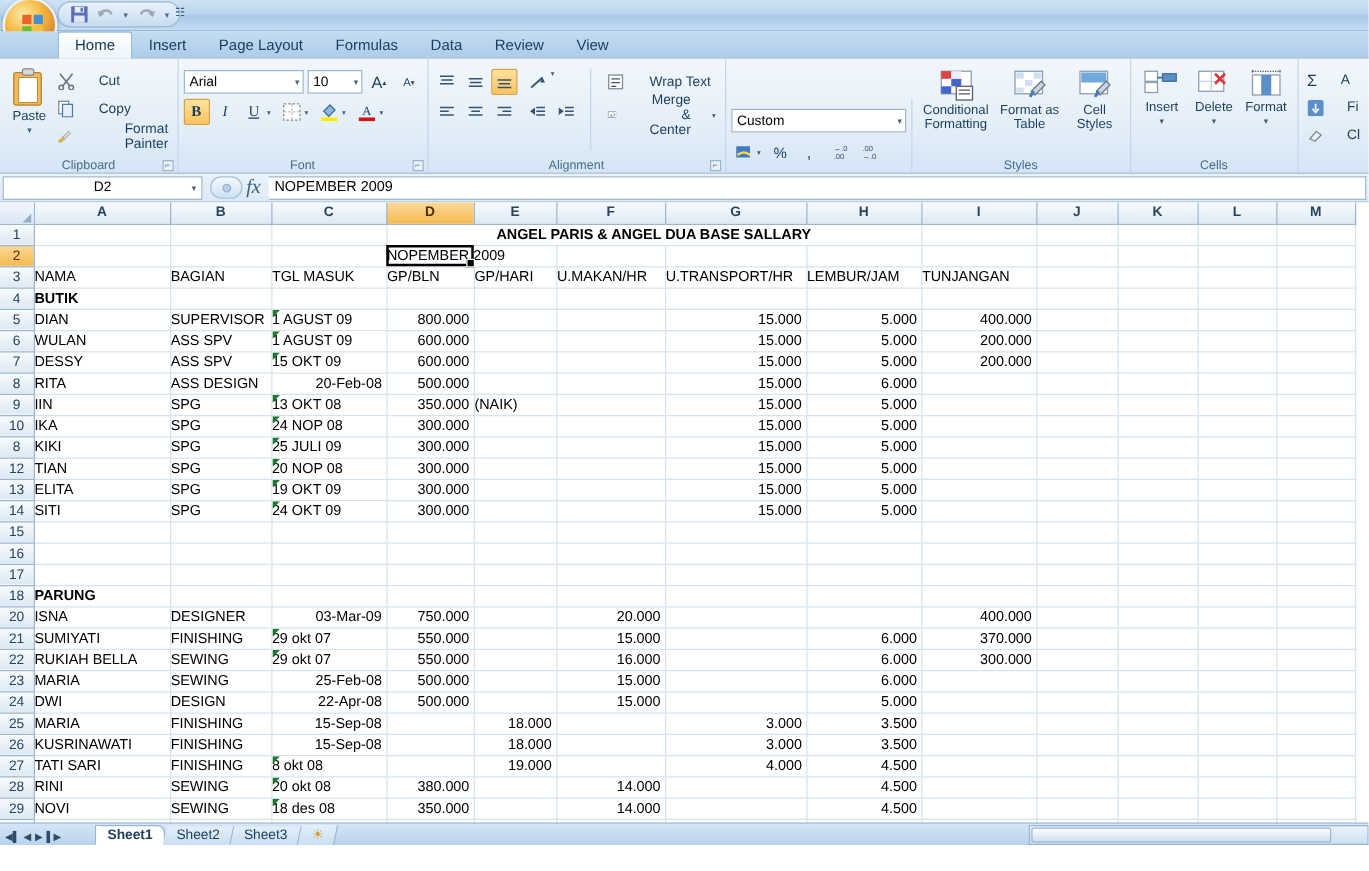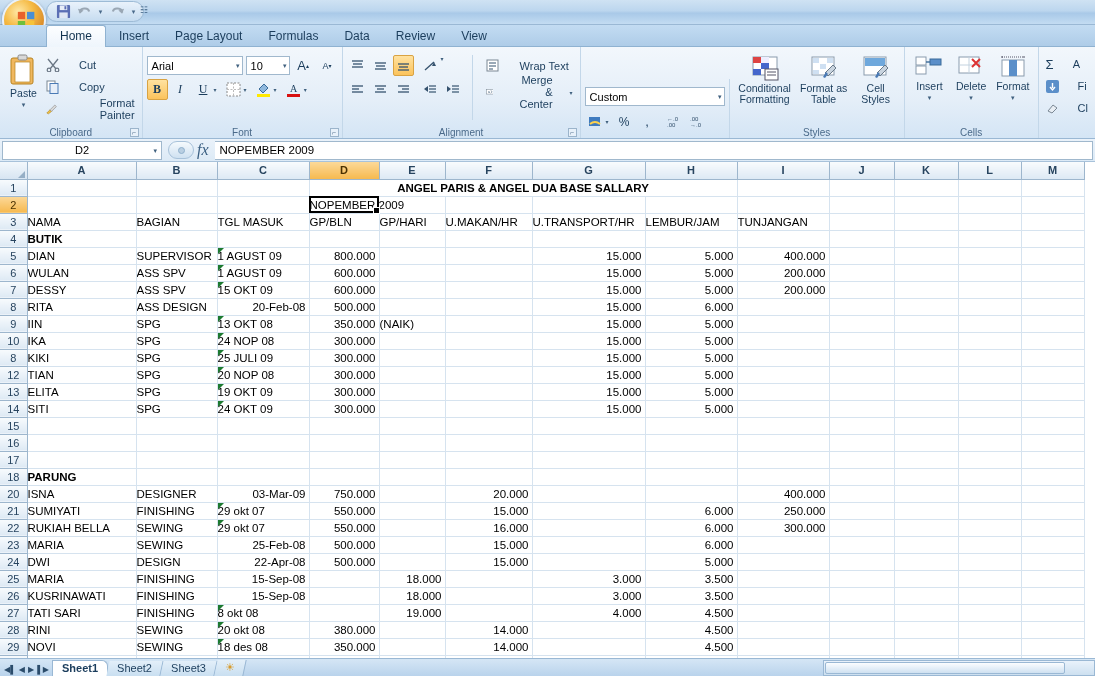--- a/index.html
+++ b/index.html
@@ -226,21 +226,21 @@
     position:absolute; left:0; right:0; bottom:0; height:18px;
     background: linear-gradient(to bottom,#d5e6f5,#b9d3ec);
     display:flex; align-items:flex-end;
     border-top:1px solid #9ab8d4;
   }
   .navbtns { display:flex; align-items:center; padding:0 3px 2px 4px; gap:3px; color:#2b4c6b; font-size:8px; }
   .stab {
     font-size:11px; padding:1px 9px 2px 9px;
     color:#1b3d5c; position:relative;
   }
-  .stab.active { background:#fff; font-weight:bold; border:1px solid #9ab8d4; border-bottom:none; border-radius:0 6px 0 0; }
+  .stab.active { background:#fff; font-weight:bold; border:1px solid #9ab8d4; border-bottom:none; border-radius:0 6px 0 0;margin-left:24px; }
   .stab.inact { background: linear-gradient(to bottom,#e3eff9,#c9dff1); border-right:1px solid #9ab8d4; transform: skewX(-12deg); }
   .stab.inact > span { display:inline-block; transform: skewX(12deg); }
   .hscroll {
     position:absolute; right:0; bottom:0; height:16px; width:272px;
     background: linear-gradient(to bottom,#e9f2fb,#cde0f0);
     border:1px solid #9ab8d4;
   }
   .hscroll .thumb {
     position:absolute; left:1px; top:1px; height:12px; width:240px;
     background: linear-gradient(to bottom,#fbfdff,#cfe1f1);
@@ -995,21 +995,21 @@
         <tr>
           <td class="rowhead">21</td>
           <td class="cell">SUMIYATI</td>
           <td class="cell">FINISHING</td>
           <td class="cell note">29 okt 07</td>
           <td class="cell r">550.000</td>
           <td class="cell"></td>
           <td class="cell r">15.000</td>
           <td class="cell"></td>
           <td class="cell r">6.000</td>
-          <td class="cell r">250.000</td>
+          <td class="cell r">370.000</td>
           <td class="cell"></td>
           <td class="cell"></td>
           <td class="cell"></td>
           <td class="cell"></td>
         </tr>
         <tr>
           <td class="rowhead">22</td>
           <td class="cell">RUKIAH BELLA</td>
           <td class="cell">SEWING</td>
           <td class="cell note">29 okt 07</td>

